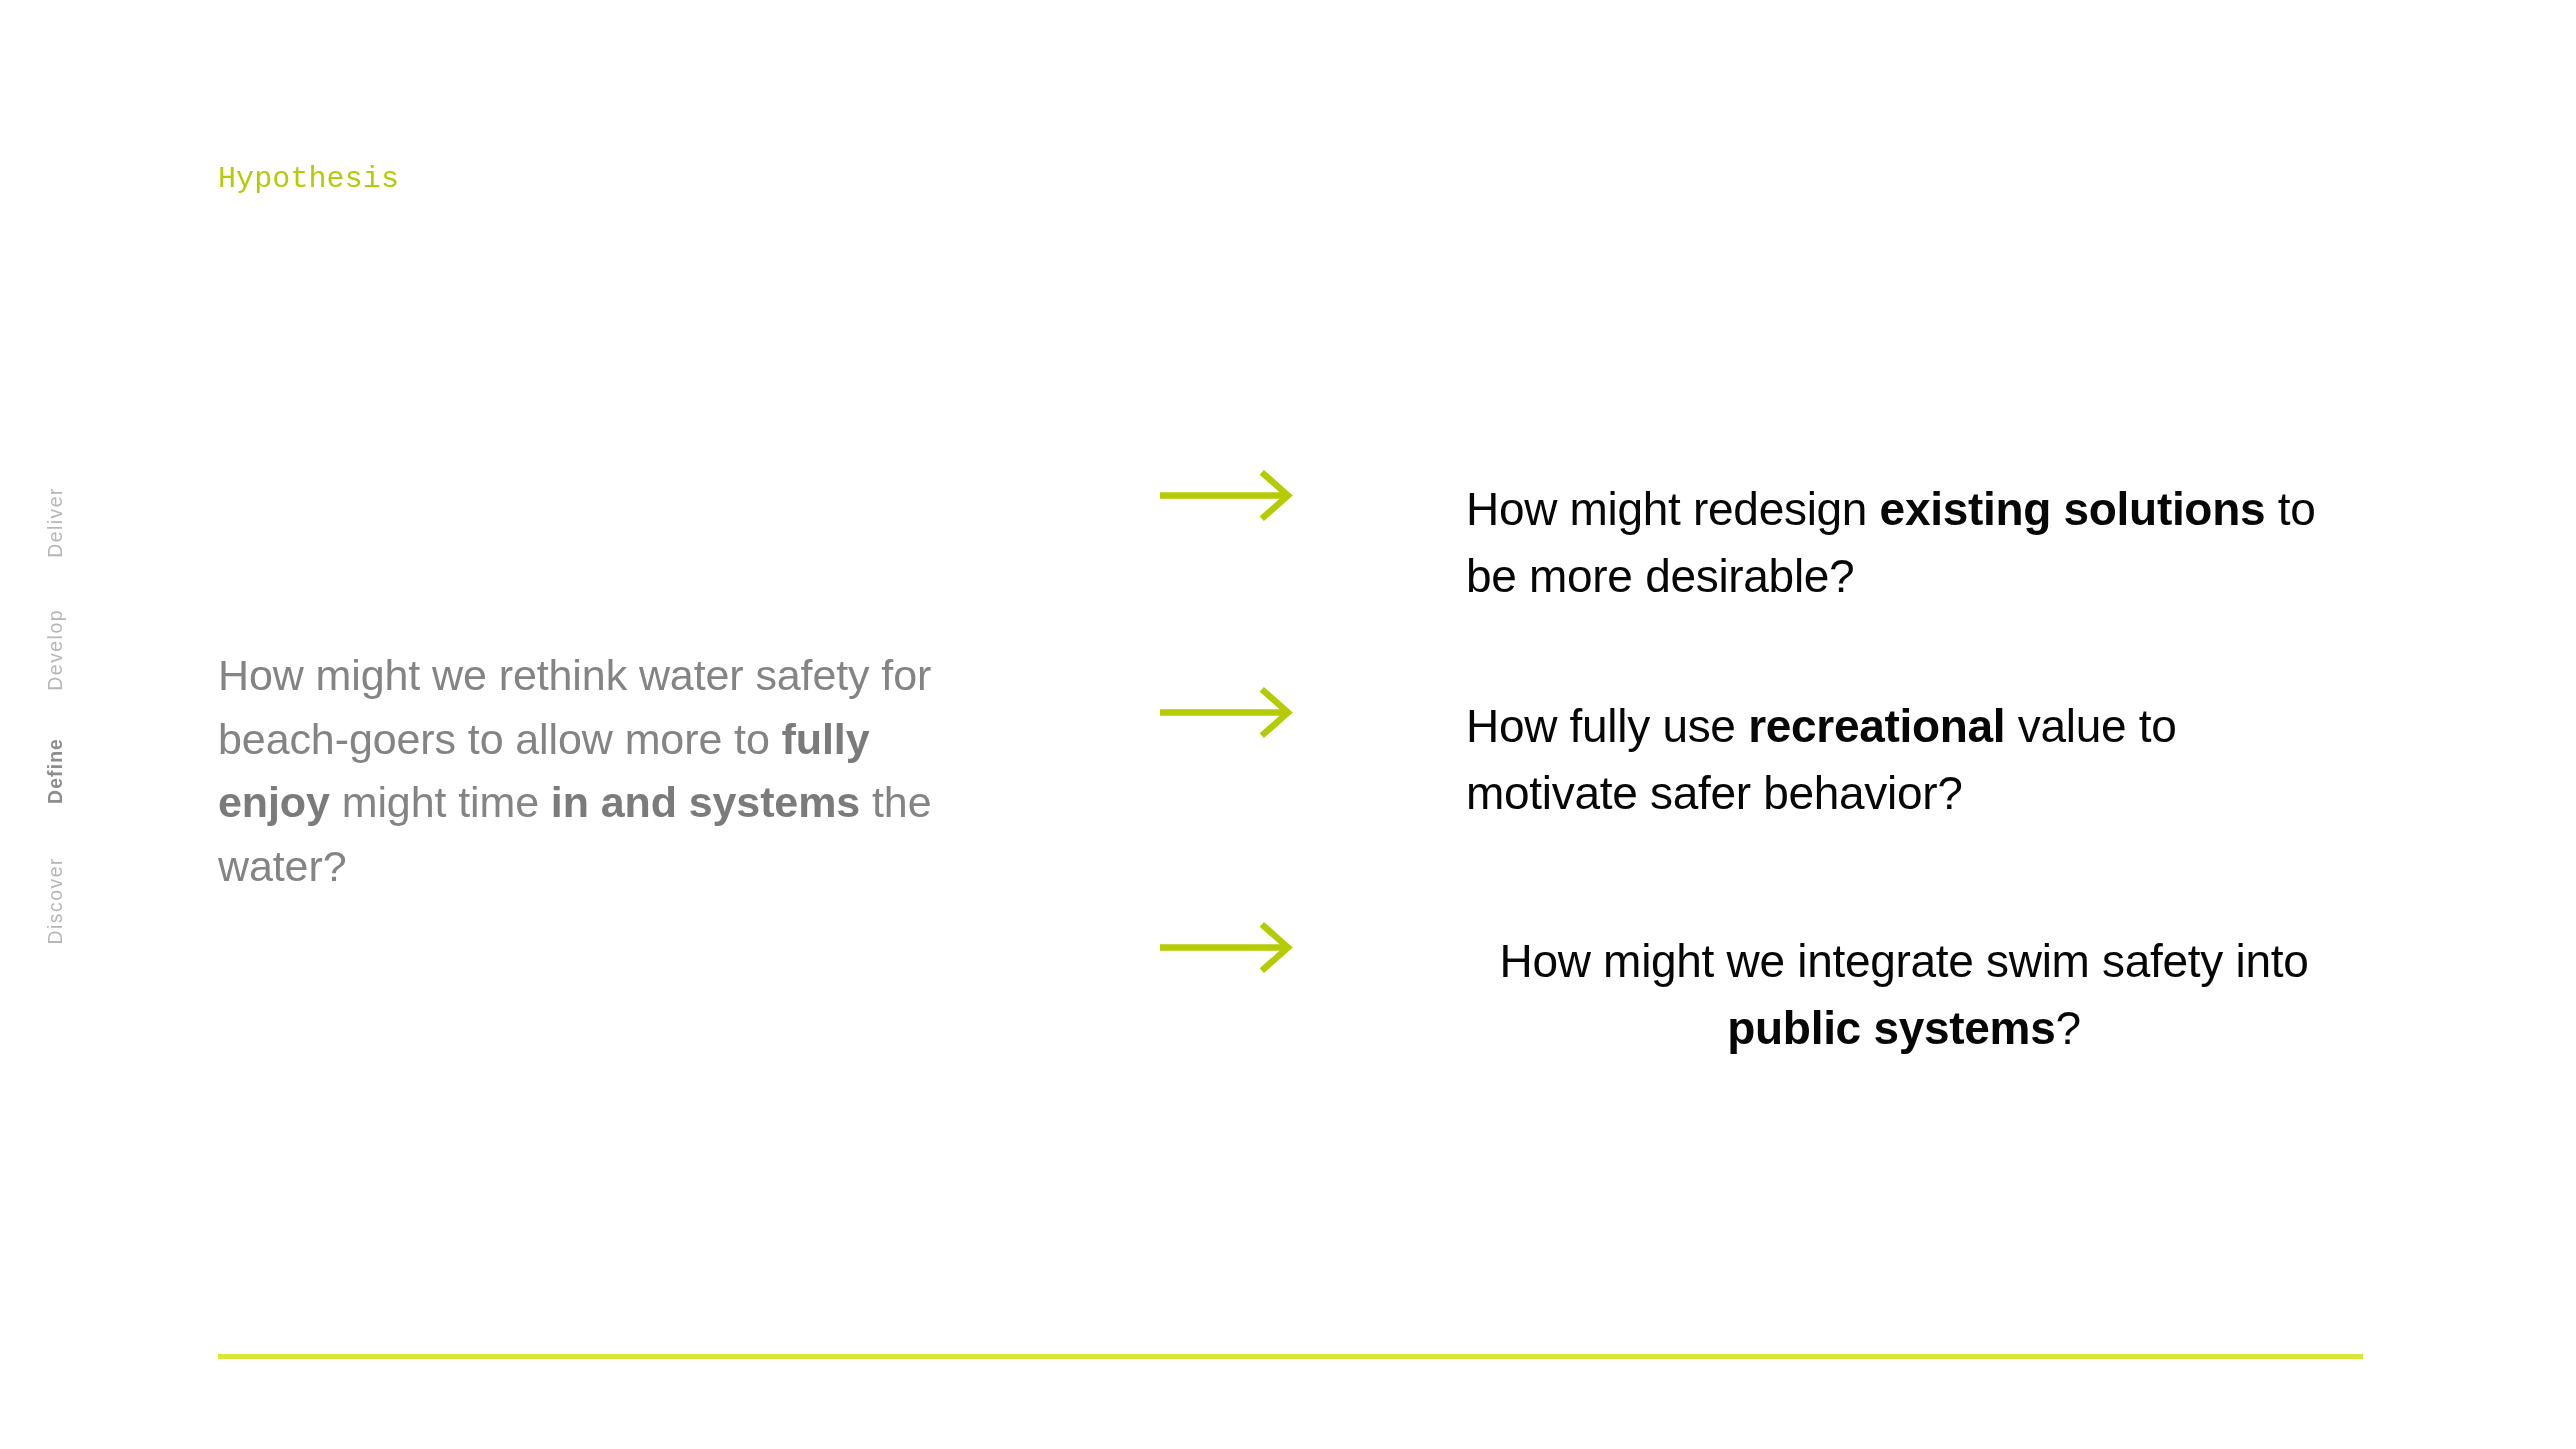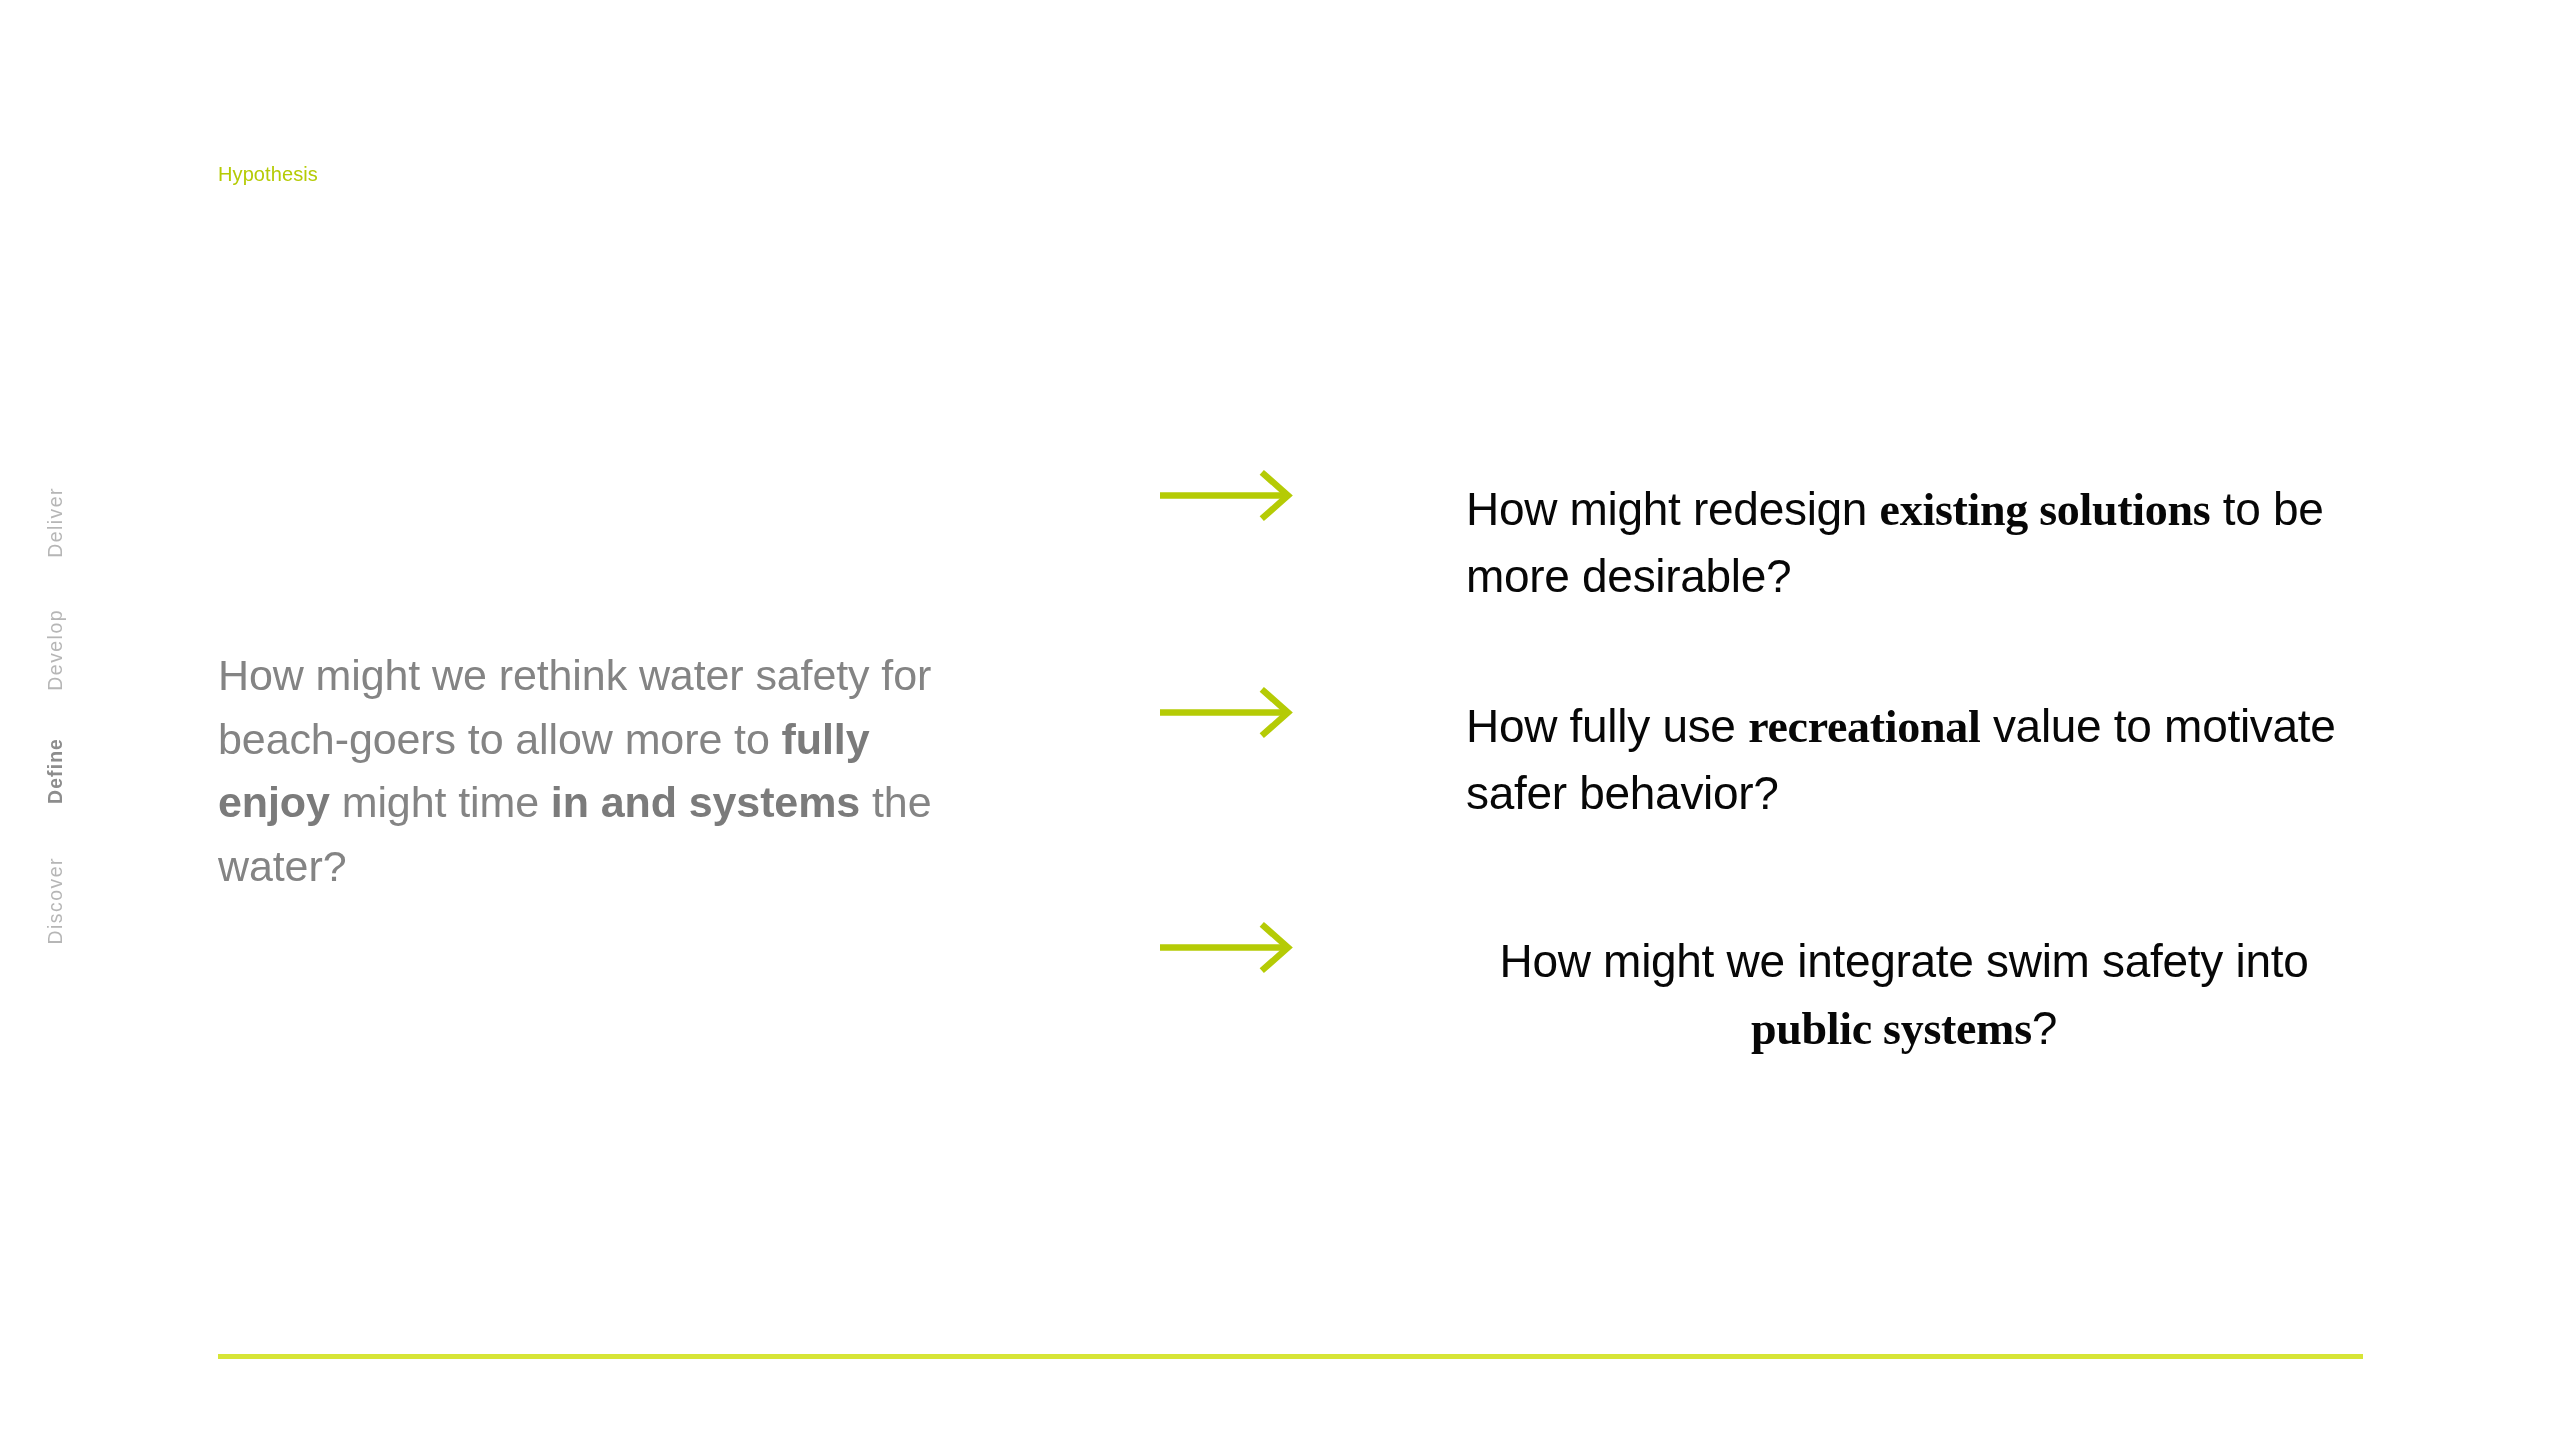--- a/index.html
+++ b/index.html
@@ -21,25 +21,26 @@
     position: absolute;
     inset: 0;
     background: #ffffff;
   }
 
   
   #section-label {
     position: absolute;
     left: 218px;
     top: 164px;
-    font-size: 20px;
+    font-size: 30px;
     line-height: 1;
     letter-spacing: 0.1px;
     color: #b5cb05;
     white-space: nowrap;
+    font-family: Liberation Mono, monospace;
   }
 
   
   #phase-rail {
     position: absolute;
     left: 0px;
     top: 0px;
     width: 111px;
     height: 1449px;
   }
@@ -110,21 +111,21 @@
     left: 306px;
     width: 876px;
     font-size: 46px;
     line-height: 1.46;
     color: #070707;
     letter-spacing: -0.3px;
   }
   #hmw-row-0 .hmw-text { top: -66px; }
   #hmw-row-1 .hmw-text { top: -66px; }
   #hmw-row-2 .hmw-text { top: -66px; text-align: center; }
-  .hmw-text b { font-weight: bold; font-family: Liberation Serif, serif; }
+  .hmw-text b { font-weight: bold; }
 
   
   #footer-rule {
     position: absolute;
     left: 218px;
     top: 1354px;
     width: 2145px;
     height: 4.6px;
     background: #d7e537;
   }

